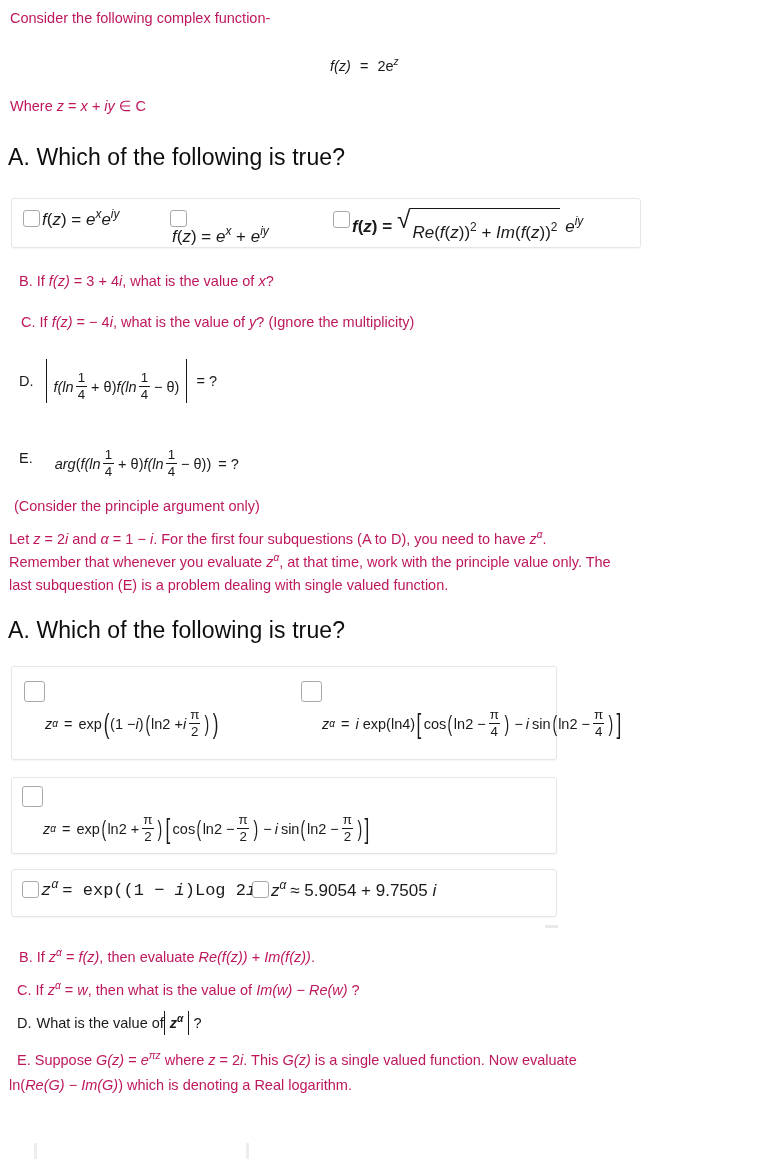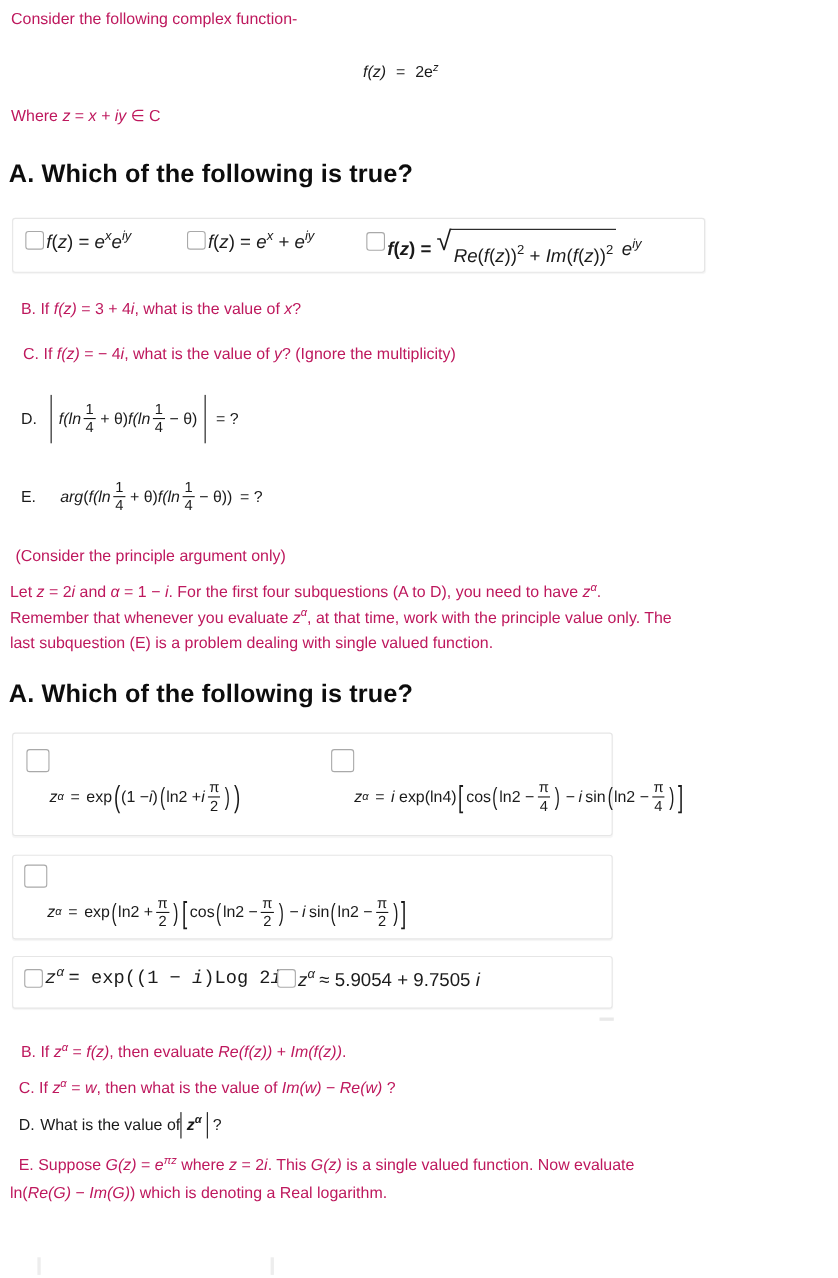--- a/index.html
+++ b/index.html
@@ -21,21 +21,21 @@
   .txt {
     position: absolute;
     font-size: 14.5px;
     line-height: 1.45;
     white-space: nowrap;
     color: #be185d;
   }
   .heading {
     position: absolute;
     font-size: 23px;
-    font-weight: 700;
+    font-weight: 400;
     color: #0d0d0d;
     white-space: nowrap;
     letter-spacing: .1px;
   }
   .center-eq {
     position: absolute;
     font-size: 14.5px;
     white-space: nowrap;
   }
 
@@ -119,21 +119,21 @@
     display: inline-flex;
     align-items: center;
   }
   .par-l, .par-r, .brk-l, .brk-r {
     display: inline-block;
     font-weight: 300;
     line-height: .8;
     transform: scaleX(.62);
   }
 
-  .mrow { display: inline-flex; align-items: center; }
+  .mrow { display: inline-flex; align-items: center; margin-top: 12px; }
 
   
   .tick {
     position: absolute;
     background: #ededed;
   }
   .stub {
     position: absolute;
     background: #e9e9e9;
     height: 3px;
@@ -162,21 +162,21 @@
 
   <div class="optbox" style="left:11px; top:198px; width:630px; height:50px;"></div>
 
   <div class="opt" style="left:23px; top:210px;">
     <span class="cbx"></span>
     <span style="margin-left:2px;">
       <i class="v">f</i>(<i class="v">z</i>) = <i class="v">e</i><sup><i class="v">x</i></sup><i class="v">e</i><sup><i class="v">iy</i></sup>
     </span>
   </div>
 
-  <div class="opt" style="left:170px; top:210px;">
+  <div class="opt" style="left:170px; top:210px;flex-direction:column;">
     <span class="cbx"></span>
     <span style="margin-left:2px;">
       <i class="v">f</i>(<i class="v">z</i>) = <i class="v">e</i><sup><i class="v">x</i></sup> + <i class="v">e</i><sup><i class="v">iy</i></sup>
     </span>
   </div>
 
   <div class="opt" style="left:333px; top:208px;">
     <span class="cbx" style="margin-top:3px;"></span>
     <span style="margin-left:2px; display:inline-flex; align-items:center;">
       <span style="margin-top:3px;font-weight:bold;"><i class="v">f</i>(<i class="v">z</i>) =&nbsp;</span>

